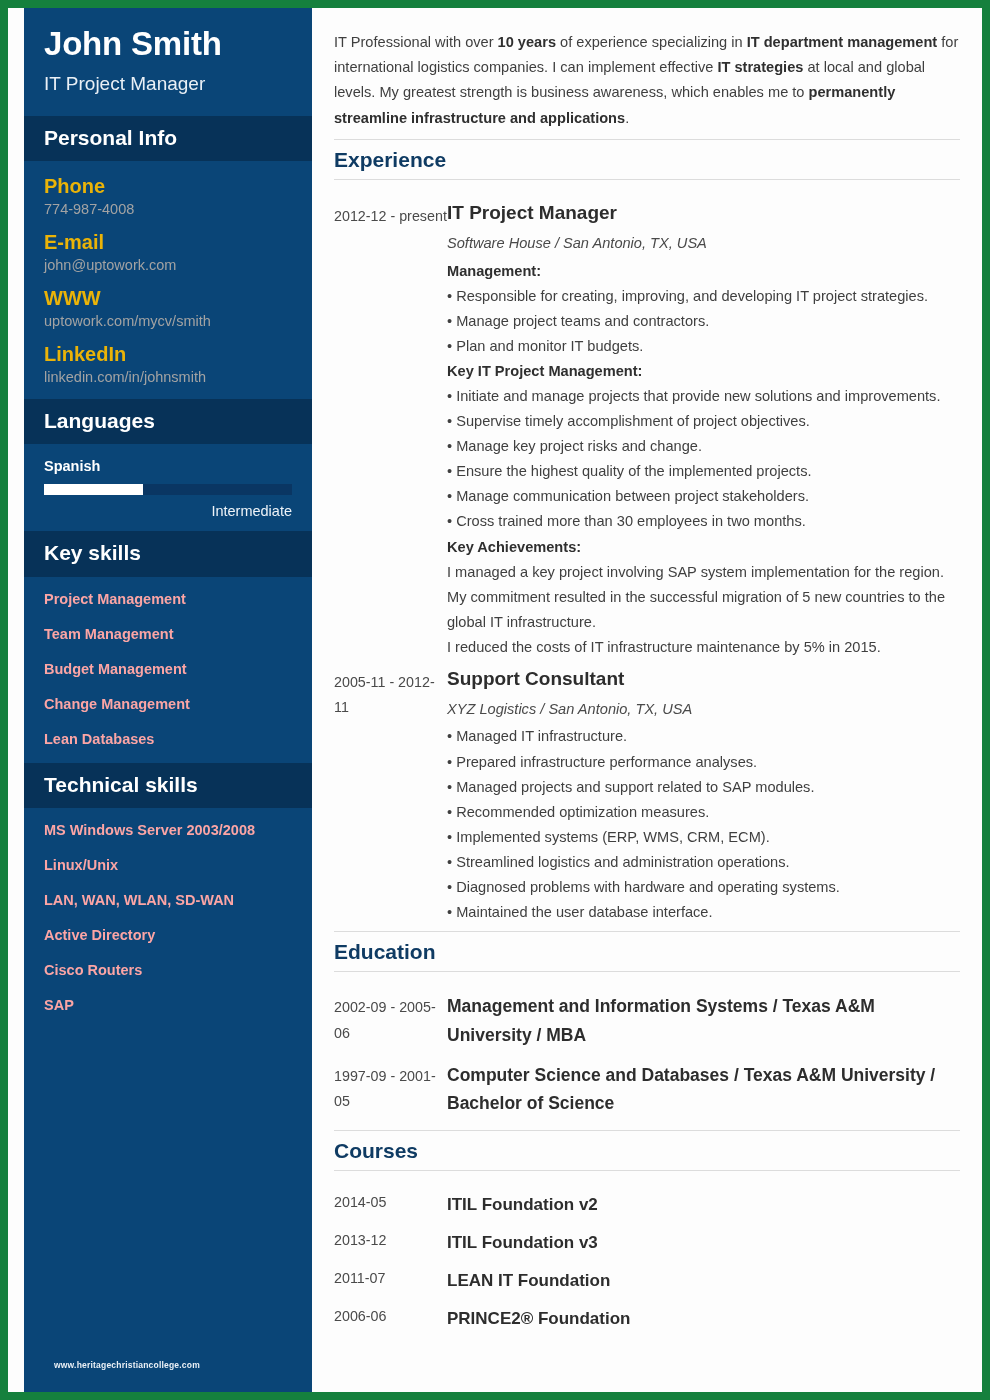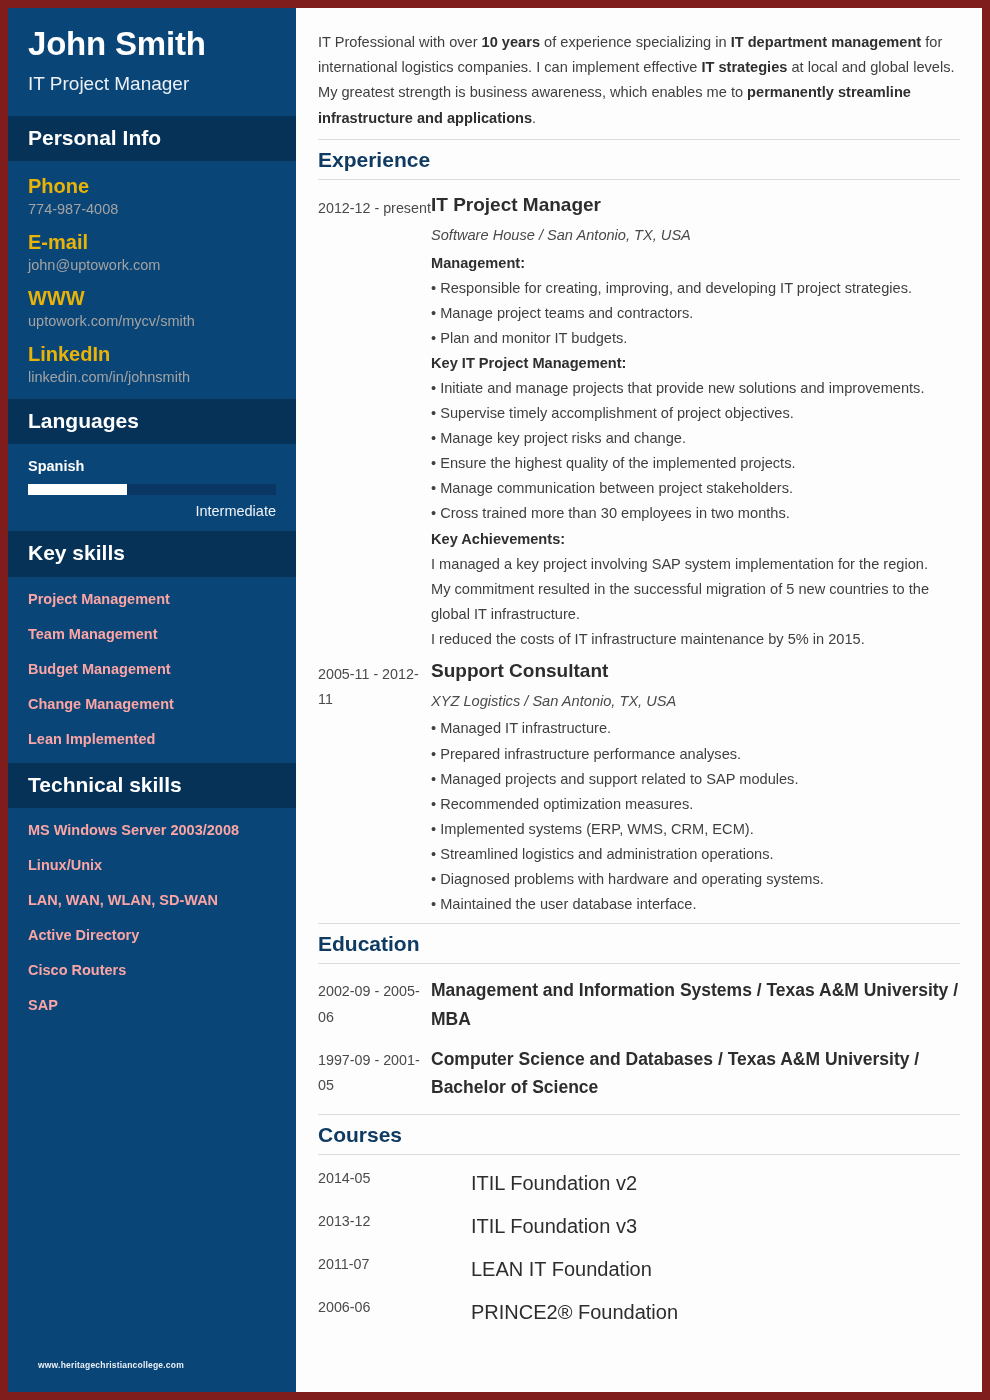--- a/index.html
+++ b/index.html
@@ -11,24 +11,25 @@
     height: 1400px;
     background: #ffffff;
     font-family: "Liberation Sans", sans-serif;
     overflow: hidden;
   }
   .page {
     position: relative;
     width: 990px;
     height: 1400px;
     box-sizing: border-box;
-    border: 8px solid #7f1d1d;
+    border: 8px solid #15803d;
     background: #fdfdfd;
     display: flex;
     overflow: hidden;
+    padding-left: 16px;
   }
 
   
   .sidebar {
     width: 288px;
     flex: 0 0 288px;
     background: #0a4577;
     color: #ffffff;
     display: flex;
     flex-direction: column;
@@ -133,21 +134,21 @@
     color: #3f3f3f;
     margin: 0 0 8px 0;
   }
   .summary b { font-weight: bold; color: #2f2f2f; }
 
   .section { margin-bottom: 4px; }
   .section-head {
     border-top: 1px solid #dcdcdc;
     border-bottom: 1px solid #dcdcdc;
     padding: 8px 0 7px 0;
-    margin-bottom: 12px;
+    margin-bottom: 20px;
   }
   .section-title {
     font-size: 21px;
     font-weight: bold;
     color: #0f3b63;
     line-height: 1.15;
   }
 
   .entry {
     display: flex;
@@ -211,25 +212,24 @@
     margin-bottom: 11px;
   }
   .course-date {
     flex: 0 0 113px;
     font-size: 14.3px;
     color: #4a4a4a;
     line-height: 1.6;
   }
   .course-name {
     flex: 1 1 auto;
-    font-size: 20px;
-    font-weight: normal;
+    font-size: 17px;
+    font-weight: bold;
     color: #2d2d2d;
     line-height: 1.6;
-    margin-left: 40px;
   }
 </style>
 </head>
 <body>
 
 <div class="page">
 
   <aside class="sidebar">
 
     <div class="identity">
@@ -273,21 +273,21 @@
       </div>
 
     <div class="band">
       <div class="band-title">Key skills</div>
     </div>
     <div class="band-section" id="key-skills-list">
         <div class="skill-item">Project Management</div>
         <div class="skill-item">Team Management</div>
         <div class="skill-item">Budget Management</div>
         <div class="skill-item">Change Management</div>
-        <div class="skill-item">Lean Implemented</div>
+        <div class="skill-item">Lean Databases</div>
       </div>
 
     <div class="band">
       <div class="band-title">Technical skills</div>
     </div>
     <div class="band-section" id="tech-skills-list">
         <div class="skill-item">MS Windows Server 2003/2008</div>
         <div class="skill-item">Linux/Unix</div>
         <div class="skill-item">LAN, WAN, WLAN, SD-WAN</div>
         <div class="skill-item">Active Directory</div>

